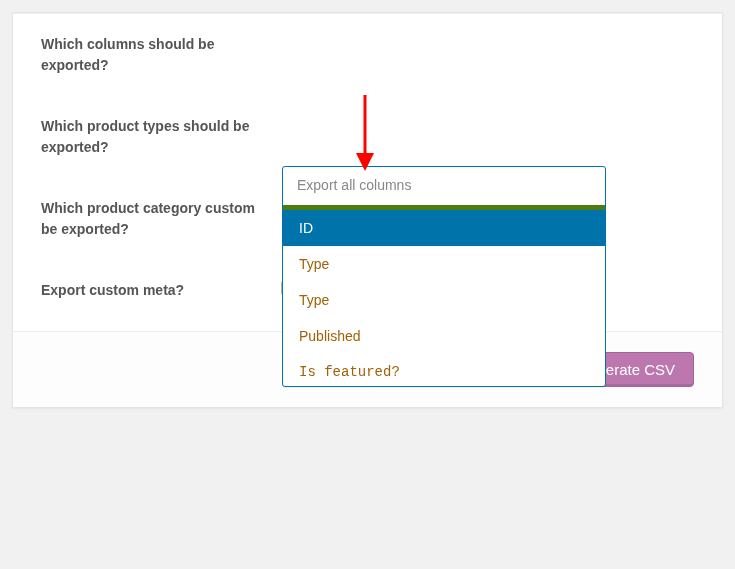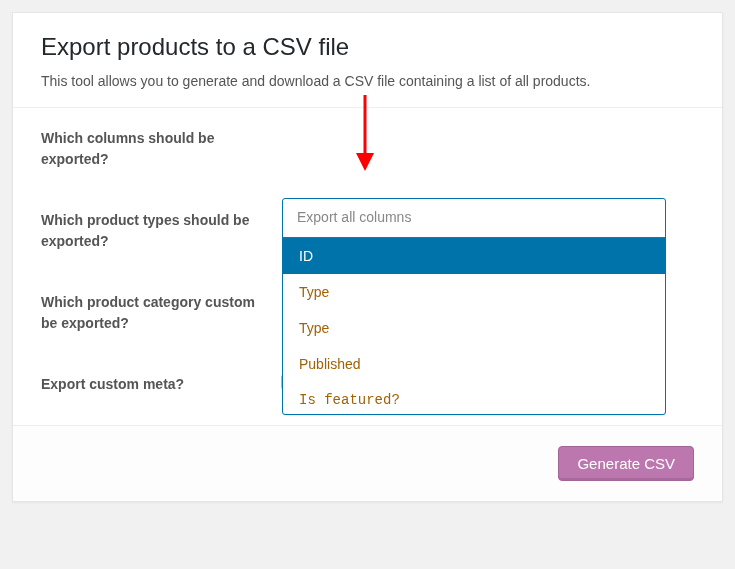--- a/index.html
+++ b/index.html
@@ -83,37 +83,36 @@
     padding:8px 18px;
     font-size:15px;
     cursor:pointer;
     box-shadow:inset 0 -2px 0 rgba(0,0,0,.1);
   }
   
   .dropdown {
     position:absolute;
     left:269px;   
     top:153px;    
-    width:384px;
+    width:324px;
     border:1px solid #0073aa;
     border-radius:3px;
     background:#fff;
     z-index:100;
     box-shadow:0 1px 0 rgba(0,0,0,.05);
-    margin-top:32px;
   }
   .dropdown-input-wrap {
     padding:10px 14px 12px;
   }
   .dropdown-input {
     color:#888;
     font-size:14px;
   }
   .dd-list {
-    border-top:1px solid #4d7c0f;
+    border-top:5px solid #4d7c0f;
   }
   .dd-item {
     padding:10px 16px;
     color:#a16207;
     font-size:14px;
     cursor:pointer;
   }
   .dd-item.highlight {
     background:#0073aa;
     color:#fff;
@@ -129,24 +128,20 @@
     top:80px;
     pointer-events:none;
     z-index:200;
   }
 </style>
 </head>
 <body>
 
 <div class="panel">
 
-  <div class="panel-head">
-    <h1>Export products to a CSV file</h1>
-    <p>This tool allows you to generate and download a CSV file containing a list of all products.</p>
-  </div>
 
   <div class="panel-body">
 
     <div class="row">
       <div class="row-label">Which columns should be exported?</div>
       <div class="row-field"></div>
     </div>
 
     <div class="row">
       <div class="row-label">Which product types should be exported?</div>

